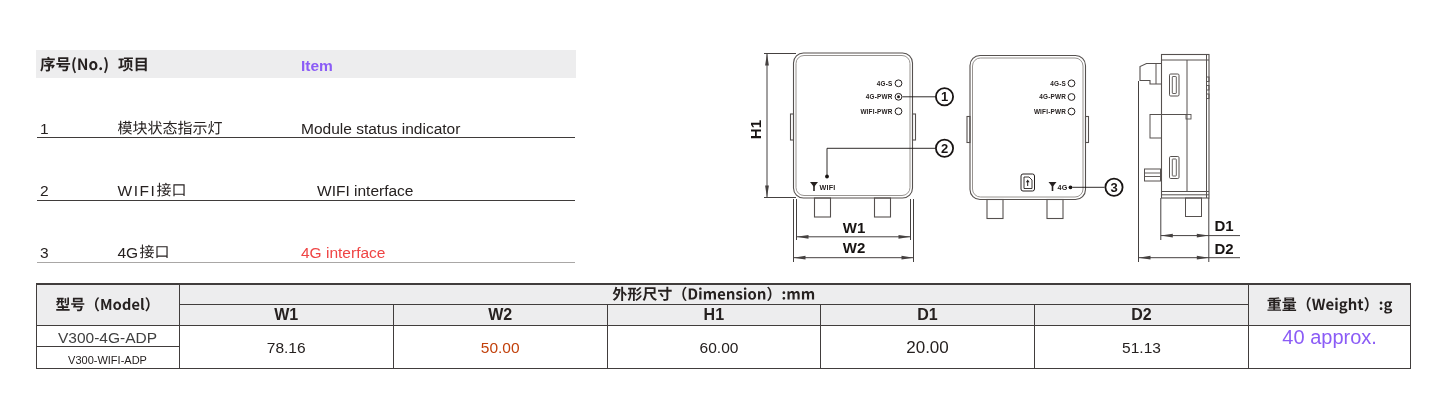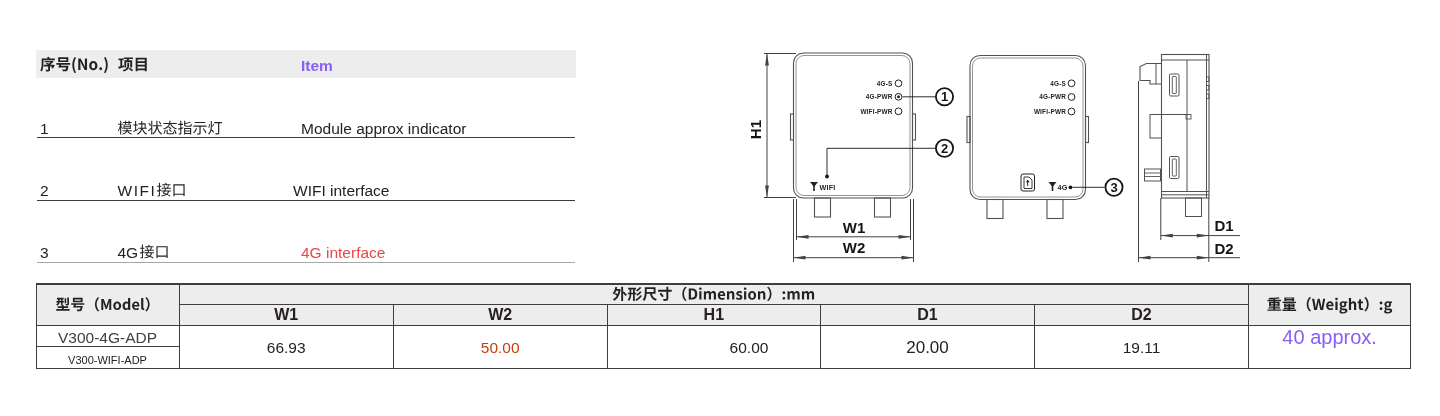--- a/index.html
+++ b/index.html
@@ -19,39 +19,39 @@
 <div style="position:absolute;left:36.0px;top:283.3px;width:1px;height:84.80000000000001px;background:#413d3c"></div>
 <div style="position:absolute;left:178.5px;top:283.3px;width:1px;height:84.80000000000001px;background:#413d3c"></div>
 <div style="position:absolute;left:392.8px;top:304.25px;width:1px;height:63.85000000000002px;background:#413d3c"></div>
 <div style="position:absolute;left:606.5px;top:304.25px;width:1px;height:63.85000000000002px;background:#413d3c"></div>
 <div style="position:absolute;left:820.2px;top:304.25px;width:1px;height:63.85000000000002px;background:#413d3c"></div>
 <div style="position:absolute;left:1033.8px;top:304.25px;width:1px;height:63.85000000000002px;background:#413d3c"></div>
 <div style="position:absolute;left:1248.2px;top:283.3px;width:1px;height:84.80000000000001px;background:#413d3c"></div>
 <div style="position:absolute;left:1409.5px;top:283.3px;width:1px;height:84.80000000000001px;background:#413d3c"></div>
 <div class="t" style="margin-top:-0.8em;left:301px;top:70px;font-size:15.5px;font-weight:bold;color:#8b5cf6">Item</div>
 <div class="t" style="margin-top:-0.8em;left:40px;top:133.4px;font-size:15.5px;font-weight:normal;color:#262120">1</div>
-<div class="t" style="margin-top:-0.8em;left:301px;top:133.4px;font-size:15.5px;font-weight:normal;color:#262120">Module approx indicator</div>
+<div class="t" style="margin-top:-0.8em;left:301px;top:133.4px;font-size:15.5px;font-weight:normal;color:#262120">Module status indicator</div>
 <div class="t" style="margin-top:-0.8em;left:40px;top:195.3px;font-size:15.5px;font-weight:normal;color:#262120">2</div>
 <div class="t" style="margin-top:-0.8em;left:117.5px;top:195.3px;font-size:15.5px;font-weight:normal;color:#262120"><span style="letter-spacing:1.5px">WIFI</span></div>
-<div class="t" style="margin-top:-0.8em;left:293px;top:195.3px;font-size:15.5px;font-weight:normal;color:#262120">WIFI interface</div>
+<div class="t" style="margin-top:-0.8em;left:317px;top:195.3px;font-size:15.5px;font-weight:normal;color:#262120">WIFI interface</div>
 <div class="t" style="margin-top:-0.8em;left:40px;top:257.2px;font-size:15.5px;font-weight:normal;color:#262120">3</div>
 <div class="t" style="margin-top:-0.8em;left:117.5px;top:257.2px;font-size:15.5px;font-weight:normal;color:#262120">4G</div>
 <div class="t" style="margin-top:-0.8em;left:301px;top:257.2px;font-size:15.5px;font-weight:normal;color:#ef4444">4G interface</div>
 <div class="t" style="margin-top:-0.8em;left:286.2px;transform:translateX(-50%);top:320.2px;font-size:16px;font-weight:bold;color:#262120">W1</div>
 <div class="t" style="margin-top:-0.8em;left:500.2px;transform:translateX(-50%);top:320.2px;font-size:16px;font-weight:bold;color:#262120">W2</div>
 <div class="t" style="margin-top:-0.8em;left:713.8px;transform:translateX(-50%);top:320.2px;font-size:16px;font-weight:bold;color:#262120">H1</div>
 <div class="t" style="margin-top:-0.8em;left:927.5px;transform:translateX(-50%);top:320.2px;font-size:16px;font-weight:bold;color:#262120">D1</div>
 <div class="t" style="margin-top:-0.8em;left:1141.5px;transform:translateX(-50%);top:320.2px;font-size:16px;font-weight:bold;color:#262120">D2</div>
 <div class="t" style="margin-top:-0.8em;left:107.5px;transform:translateX(-50%);top:341.9px;font-size:15.5px;font-weight:normal;color:#404040">V300-4G-ADP</div>
 <div class="t" style="margin-top:-0.8em;left:107.5px;transform:translateX(-50%);top:363.5px;font-size:11px;font-weight:normal;color:#262120">V300-WIFI-ADP</div>
-<div class="t" style="margin-top:-0.8em;left:286.2px;transform:translateX(-50%);top:352.2px;font-size:15.5px;font-weight:normal;color:#262120">66.93</div>
+<div class="t" style="margin-top:-0.8em;left:286.2px;transform:translateX(-50%);top:352.2px;font-size:15.5px;font-weight:normal;color:#262120">78.16</div>
 <div class="t" style="margin-top:-0.8em;left:500.2px;transform:translateX(-50%);top:352.2px;font-size:15.5px;font-weight:normal;color:#c2410c">50.00</div>
-<div class="t" style="margin-top:-0.8em;left:749px;transform:translateX(-50%);top:352.2px;font-size:15.5px;font-weight:normal;color:#262120">60.00</div>
+<div class="t" style="margin-top:-0.8em;left:719px;transform:translateX(-50%);top:352.2px;font-size:15.5px;font-weight:normal;color:#262120">60.00</div>
 <div class="t" style="margin-top:-0.8em;left:927.5px;transform:translateX(-50%);top:352.2px;font-size:17px;font-weight:normal;color:#262120">20.00</div>
-<div class="t" style="margin-top:-0.8em;left:1141.5px;transform:translateX(-50%);top:352.2px;font-size:15.5px;font-weight:normal;color:#262120">19.11</div>
+<div class="t" style="margin-top:-0.8em;left:1141.5px;transform:translateX(-50%);top:352.2px;font-size:15.5px;font-weight:normal;color:#262120">51.13</div>
 <div class="t" style="margin-top:-0.8em;left:1329.6px;transform:translateX(-50%);top:343px;font-size:20px;font-weight:normal;color:#8b5cf6">40 approx.</div>
 <svg width="1440" height="416" viewBox="0 0 1440 416" style="position:absolute;left:0;top:0">
     <path d="M45.735 63.707C46.463499999999996 64.0325 47.3315 64.451 48.122 64.854H43.906V66.4195H48.1375V69.4575C48.1375 69.659 48.06 69.721 47.75 69.721C47.471000000000004 69.7365 46.3395 69.721 45.425 69.69C45.673 70.1705 45.952 70.8835 46.0295 71.395C47.378 71.395 48.37 71.4105 49.083 71.147C49.8115 70.899 50.013 70.434 50.013 69.504V66.4195H52.2295C51.9195 66.962 51.5785 67.489 51.284 67.892L52.772 68.574C53.4385 67.7215 54.213499999999996 66.435 54.8335 65.288L53.5005 64.74549999999999L53.206 64.854H51.051500000000004L51.1755 64.73L50.416 64.3115C51.625 63.5675 52.772 62.6065 53.6555 61.707499999999996L52.4775 60.793L52.059 60.885999999999996H44.6345V62.3585H50.509C50.013 62.792500000000004 49.455 63.2265 48.897 63.552C48.184 63.2265 47.4555 62.9165 46.851 62.6685ZM47.1145 57.197 47.595 58.4215H41.6895V62.653C41.6895 64.947 41.5965 68.202 40.2945 70.4185C40.7285 70.62 41.5345 71.147 41.86 71.457C43.2705 69.0235 43.503 65.195 43.503 62.6685V60.141999999999996H54.8335V58.4215H49.734C49.5325 57.91 49.2225 57.228 48.959 56.701Z M60.025999999999996 58.995H66.35V60.4365H60.025999999999996ZM58.166 57.3675V62.0485H68.334V57.3675ZM56.3215 63.025V64.699H59.2355C58.9255 65.722 58.5535 66.7915 58.228 67.551H66.1795C65.978 68.667 65.74549999999999 69.287 65.451 69.504C65.2495 69.628 65.048 69.6435 64.707 69.6435C64.2265 69.6435 63.0795 69.628 62.041 69.535C62.382 70.031 62.661 70.775 62.692 71.302C63.7615 71.364 64.7845 71.3485 65.3735 71.3175C66.102 71.271 66.6135 71.1625 67.0785 70.7285C67.6365 70.2015 68.0085 69.039 68.3185 66.6365C68.365 66.3885 68.4115 65.8615 68.4115 65.8615H60.956L61.328 64.699H70.1165V63.025Z M74.6425 73.131 76.053 72.5265C74.751 70.2635 74.162 67.6595 74.162 65.1175C74.162 62.5755 74.751 59.956 76.053 57.693L74.6425 57.088499999999996C73.17 59.491 72.3175 62.0175 72.3175 65.1175C72.3175 68.2175 73.17 70.744 74.6425 73.131Z M78.26950000000001 70.0H80.45500000000001V65.3965C80.45500000000001 64.079 80.2535 62.6375 80.16050000000001 61.3975H80.23800000000001L81.40050000000001 63.862L84.70200000000001 70.0H87.0425V58.5145H84.8725V63.1025C84.8725 64.4045 85.05850000000001 65.9235 85.1825 67.117H85.105L83.94250000000001 64.637L80.61000000000001 58.5145H78.26950000000001Z M93.32000000000001 70.217C95.49000000000001 70.217 97.4895 68.543 97.4895 65.66C97.4895 62.777 95.49000000000001 61.103 93.32000000000001 61.103C91.1345 61.103 89.15050000000001 62.777 89.15050000000001 65.66C89.15050000000001 68.543 91.1345 70.217 93.32000000000001 70.217ZM93.32000000000001 68.357C92.12650000000001 68.357 91.47550000000001 67.303 91.47550000000001 65.66C91.47550000000001 64.0325 92.12650000000001 62.963 93.32000000000001 62.963C94.498 62.963 95.1645 64.0325 95.1645 65.66C95.1645 67.303 94.498 68.357 93.32000000000001 68.357Z M100.69800000000001 70.217C101.504 70.217 102.1085 69.566 102.1085 68.729C102.1085 67.8765 101.504 67.241 100.69800000000001 67.241C99.87650000000001 67.241 99.272 67.8765 99.272 68.729C99.272 69.566 99.87650000000001 70.217 100.69800000000001 70.217Z M105.4255 73.131C106.898 70.744 107.7505 68.2175 107.7505 65.1175C107.7505 62.0175 106.898 59.491 105.4255 57.088499999999996L104.015 57.693C105.31700000000001 59.956 105.906 62.5755 105.906 65.1175C105.906 67.6595 105.31700000000001 70.2635 104.015 72.5265Z" fill="#262120"></path>
     <path d="M127.3 62.5135V65.6755C127.3 67.1945 126.773 68.977 122.619 70.0C123.0375 70.3565 123.58 71.0385 123.8125 71.426C128.1835 70.0775 129.1755 67.8455 129.1755 65.7065V62.5135ZM128.633 68.884C129.749 69.5815 131.206 70.6355 131.888 71.3175L133.128 70.062C132.38400000000001 69.3955 130.8805 68.4035 129.78 67.768ZM118.2945 66.7605 118.744 68.729C120.263 68.2175 122.185 67.551 124.014 66.8845L123.797 65.3345L122.2005 65.753V60.266H123.735V58.499H118.558V60.266H120.356V66.2335ZM124.37049999999999 60.297V67.613H126.184V61.9245H130.245V67.5665H132.1515V60.297H128.5555L129.191 59.088H132.9265V57.429500000000004H123.9365V59.088H127.021C126.897 59.491 126.7575 59.9095 126.60249999999999 60.297Z M137.561 63.025H144.753V64.854H137.561ZM137.561 61.258V59.491H144.753V61.258ZM137.561 66.621H144.753V68.4345H137.561ZM135.6855 57.6775V71.2245H137.561V70.248H144.753V71.2245H146.737V57.6775Z" fill="#262120"></path>
     <path d="M124.58 127.14500000000001H129.8V128.225H124.58ZM124.58 125.27000000000001H129.8V126.32000000000001H124.58ZM128.48 120.80000000000001V122.045H126.17V120.80000000000001H125.105V122.045H122.9V123.00500000000001H125.105V124.13000000000001H126.17V123.00500000000001H128.48V124.13000000000001H129.575V123.00500000000001H131.675V122.045H129.575V120.80000000000001ZM123.53 124.415V129.065H126.59C126.53 129.51500000000001 126.47 129.92000000000002 126.365 130.31H122.6V131.27H126.035C125.465 132.425 124.385 133.22 122.18 133.70000000000002C122.39 133.925 122.675 134.345 122.78 134.6C125.39 133.97 126.605 132.89000000000001 127.205 131.3C127.955 132.95000000000002 129.35 134.07500000000002 131.3 134.6C131.45 134.315 131.75 133.895 131.99 133.67000000000002C130.295 133.31 129.005 132.485 128.285 131.27H131.645V130.31H127.49C127.565 129.92000000000002 127.64 129.5 127.685 129.065H130.895V124.415ZM120.125 120.80000000000001V123.69500000000001H118.25V124.745H120.125V124.76C119.72 126.80000000000001 118.85 129.185 117.98 130.445C118.175 130.715 118.445 131.21 118.58 131.54C119.15 130.655 119.69 129.29000000000002 120.125 127.82000000000001V134.585H121.205V126.86C121.61 127.655 122.075 128.615 122.27 129.11L122.99 128.3C122.735 127.83500000000001 121.595 125.96000000000001 121.205 125.375V124.745H122.75V123.69500000000001H121.205V120.80000000000001Z M144.635 127.715H142.28C142.325 127.17500000000001 142.34 126.62 142.34 126.08000000000001V124.4H144.635ZM141.245 120.965V123.33500000000001H138.53V124.4H141.245V126.06500000000001C141.245 126.62 141.23 127.17500000000001 141.17 127.715H138.08V128.78H141.02C140.615 130.685 139.55 132.455 136.835 133.775C137.09 133.97 137.45 134.375 137.6 134.63C140.435 133.22 141.59 131.315 142.055 129.245C142.835 131.75 144.17 133.64000000000001 146.24 134.63C146.405 134.315 146.765 133.865 147.02 133.64000000000001C144.995 132.8 143.66 131.04500000000002 142.955 128.78H146.75V127.715H145.7V123.33500000000001H142.34V120.965ZM133.04 130.955 133.49 132.08C134.795 131.51000000000002 136.475 130.745 138.065 130.01000000000002L137.81 129.005L136.16 129.71V125.48H137.81V124.415H136.16V120.98H135.095V124.415H133.28V125.48H135.095V130.145C134.315 130.46 133.61 130.745 133.04 130.955Z M158.615 121.79C159.275 122.61500000000001 160.04 123.77000000000001 160.4 124.46000000000001L161.3 123.89C160.94 123.2 160.145 122.12 159.47 121.31ZM148.235 123.29C148.94 124.17500000000001 149.78 125.345 150.125 126.11L151.055 125.48C150.68 124.745 149.825 123.605 149.09 122.765ZM156.335 120.83000000000001V124.325L156.32 125.22500000000001H152.84V126.33500000000001H156.245C156.02 128.81 155.18 131.6 152.405 133.85C152.705 134.04500000000002 153.095 134.345 153.32 134.57C155.585 132.695 156.635 130.445 157.1 128.24C157.925 131.06 159.23 133.31 161.27 134.57C161.45 134.285 161.825 133.85 162.095 133.64000000000001C159.74 132.35 158.345 129.62 157.625 126.33500000000001H161.765V125.22500000000001H157.43L157.445 124.325V120.83000000000001ZM147.98 130.49 148.64 131.45000000000002C149.405 130.76000000000002 150.32 129.89000000000001 151.205 129.05V134.57H152.315V120.78500000000001H151.205V127.67C150.02 128.76500000000001 148.79 129.845 147.98 130.49Z M168.215 127.265C169.1 127.775 170.165 128.555 170.645 129.11L171.65 128.465C171.095 127.89500000000001 170.045 127.14500000000001 169.16 126.665ZM166.55 129.785V132.725C166.55 133.955 167.0 134.27 168.74 134.27C169.115 134.27 171.86 134.27 172.25 134.27C173.69 134.27 174.05 133.805 174.2 131.915C173.885 131.84 173.42 131.675 173.18 131.48000000000002C173.09 133.025 172.97 133.25 172.175 133.25C171.56 133.25 169.25 133.25 168.8 133.25C167.825 133.25 167.66 133.16 167.66 132.725V129.785ZM168.65 129.425C169.505 130.22 170.555 131.33 171.02 132.05L171.95 131.435C171.44 130.73000000000002 170.375 129.665 169.505 128.91500000000002ZM173.75 129.875C174.5 131.15 175.265 132.86 175.52 133.925L176.6 133.535C176.315 132.47 175.52 130.805 174.74 129.56ZM164.81 129.785C164.525 130.985 164.0 132.51500000000001 163.31 133.49L164.33 134.0C164.99 132.98000000000002 165.485 131.36 165.815 130.115ZM169.49 120.74000000000001C169.415 121.47500000000001 169.325 122.21000000000001 169.16 122.915H163.34V123.965H168.86C168.155 125.915 166.67 127.53500000000001 163.175 128.405C163.415 128.66 163.7 129.095 163.82 129.365C167.705 128.315 169.31 126.33500000000001 170.06 123.965C171.185 126.665 173.15 128.48000000000002 176.105 129.29000000000002C176.27 128.975 176.6 128.51000000000002 176.87 128.255C174.17 127.64 172.265 126.125 171.23 123.965H176.72V122.915H170.33C170.48 122.21000000000001 170.585 121.49000000000001 170.66 120.74000000000001Z M190.055 121.685C188.915 122.19500000000001 187.01 122.72 185.225 123.095V120.86000000000001H184.115V125.12C184.115 126.42500000000001 184.58 126.75500000000001 186.32 126.75500000000001C186.68 126.75500000000001 189.44 126.75500000000001 189.815 126.75500000000001C191.3 126.75500000000001 191.675 126.26 191.84 124.25C191.525 124.19000000000001 191.045 124.01 190.805 123.845C190.715 125.465 190.58 125.735 189.755 125.735C189.155 125.735 186.83 125.735 186.38 125.735C185.405 125.735 185.225 125.63000000000001 185.225 125.12V124.025C187.175 123.65 189.395 123.14 190.91 122.525ZM185.18 131.39000000000001H190.07V132.965H185.18ZM185.18 130.475V128.975H190.07V130.475ZM184.115 128.01500000000001V134.585H185.18V133.895H190.07V134.525H191.18V128.01500000000001ZM180.26 120.80000000000001V123.83000000000001H178.16V124.89500000000001H180.26V128.12L177.965 128.75L178.295 129.845L180.26 129.26000000000002V133.28C180.26 133.49 180.17 133.55 179.975 133.565C179.78 133.565 179.165 133.565 178.475 133.55C178.61 133.85 178.775 134.315 178.82 134.585C179.825 134.6 180.425 134.555 180.83 134.39000000000001C181.22 134.21 181.355 133.91 181.355 133.26500000000001V128.93L183.35 128.315L183.215 127.265L181.355 127.805V124.89500000000001H183.14V123.83000000000001H181.355V120.80000000000001Z M196.01 128.13500000000002C195.365 129.83 194.255 131.495 193.025 132.56C193.31 132.71 193.82 133.04 194.06 133.235C195.245 132.08 196.43 130.29500000000002 197.165 128.45000000000002ZM202.76 128.6C203.84 130.04 204.98 131.99 205.385 133.25L206.51 132.74C206.06 131.465 204.89 129.57500000000002 203.795 128.16500000000002ZM194.735 121.91000000000001V123.02000000000001H205.295V121.91000000000001ZM193.4 125.555V126.665H199.415V133.115C199.415 133.35500000000002 199.325 133.415 199.055 133.43C198.77 133.445 197.78 133.445 196.76 133.4C196.94 133.745 197.12 134.24 197.165 134.585C198.5 134.585 199.385 134.57 199.91 134.39000000000001C200.45 134.195 200.63 133.865 200.63 133.13V126.665H206.615V125.555Z M209.0 123.875C208.925 125.06 208.7 126.62 208.34 127.55000000000001L209.21 127.91000000000001C209.6 126.83000000000001 209.81 125.19500000000001 209.855 123.98ZM213.2 123.635C212.96 124.56500000000001 212.48 125.915 212.105 126.75500000000001L212.795 127.07000000000001C213.23 126.29 213.725 125.03 214.16 124.01ZM210.785 120.875V125.67500000000001C210.785 128.48000000000002 210.545 131.48000000000002 208.145 133.775C208.4 133.94 208.79 134.345 208.955 134.6C210.26 133.35500000000002 210.995 131.9 211.4 130.38500000000002C212.06 131.10500000000002 212.96 132.125 213.35 132.665L214.1 131.79500000000002C213.725 131.36 212.18 129.74 211.64 129.26000000000002C211.835 128.07500000000002 211.88 126.86 211.88 125.67500000000001V120.875ZM214.16 122.03V123.125H218.105V132.95000000000002C218.105 133.22 218.0 133.31 217.7 133.32500000000002C217.37 133.34 216.29 133.34 215.18 133.29500000000002C215.36 133.625 215.57 134.18 215.645 134.51000000000002C217.07 134.51000000000002 218.0 134.495 218.555 134.3C219.095 134.10500000000002 219.29 133.715 219.29 132.95000000000002V123.125H221.915V122.03Z" fill="#262120"></path>
     <path d="M163.34 185.775C163.775 186.375 164.225 187.215 164.42 187.74L165.32 187.32000000000002C165.125 186.81 164.645 186.01500000000001 164.195 185.41500000000002ZM158.9 182.715V185.73000000000002H157.115V186.78H158.9V190.095C158.15 190.32000000000002 157.46 190.53 156.92 190.66500000000002L157.205 191.775L158.9 191.22V195.16500000000002C158.9 195.36 158.825 195.42000000000002 158.645 195.42000000000002C158.48 195.42000000000002 157.94 195.42000000000002 157.355 195.405C157.49 195.705 157.64 196.185 157.67 196.455C158.54 196.47 159.095 196.425 159.44 196.245C159.8 196.065 159.95 195.76500000000001 159.95 195.15V190.875L161.435 190.395L161.285 189.345L159.95 189.76500000000001V186.78H161.45V185.73000000000002H159.95V182.715ZM165.02 182.985C165.26 183.375 165.515 183.84 165.71 184.275H162.245V185.26500000000001H170.39V184.275H166.895C166.67 183.81 166.355 183.25500000000002 166.055 182.82000000000002ZM168.035 185.43C167.765 186.13500000000002 167.21 187.125 166.76 187.78500000000003H161.72V188.76000000000002H170.78V187.78500000000003H167.87C168.275 187.20000000000002 168.71 186.435 169.1 185.745ZM167.975 191.38500000000002C167.675 192.33 167.225 193.08 166.565 193.68C165.725 193.335 164.87 193.03500000000003 164.06 192.78C164.345 192.36 164.66 191.88000000000002 164.96 191.38500000000002ZM162.5 193.26000000000002C163.475 193.56 164.555 193.935 165.59 194.37C164.54 194.955 163.13 195.315 161.3 195.51000000000002C161.495 195.735 161.675 196.155 161.78 196.47C163.94 196.155 165.56 195.66000000000003 166.73 194.865C167.96 195.42000000000002 169.055 196.00500000000002 169.79 196.53L170.525 195.675C169.79 195.16500000000002 168.755 194.64000000000001 167.615 194.13000000000002C168.32 193.41000000000003 168.8 192.51000000000002 169.1 191.38500000000002H170.945V190.41000000000003H165.515C165.77 189.94500000000002 165.995 189.48000000000002 166.19 189.03L165.14 188.835C164.93 189.33 164.66 189.87 164.36 190.41000000000003H161.525V191.38500000000002H163.79C163.355 192.07500000000002 162.905 192.735 162.5 193.26000000000002Z M173.405 184.275V196.125H174.575V194.85000000000002H183.44V196.065H184.64V184.275ZM174.575 193.69500000000002V185.4H183.44V193.69500000000002Z" fill="#262120"></path>
     <path d="M146.34 247.67499999999998C146.775 248.27499999999998 147.225 249.11499999999998 147.42 249.64L148.32 249.22C148.125 248.70999999999998 147.645 247.915 147.195 247.315ZM141.9 244.61499999999998V247.63H140.115V248.67999999999998H141.9V251.99499999999998C141.15 252.22 140.46 252.42999999999998 139.92 252.565L140.205 253.67499999999998L141.9 253.11999999999998V257.065C141.9 257.26 141.825 257.32 141.645 257.32C141.48 257.32 140.94 257.32 140.355 257.305C140.49 257.60499999999996 140.64 258.085 140.67 258.35499999999996C141.54 258.37 142.095 258.325 142.44 258.145C142.8 257.965 142.95 257.66499999999996 142.95 257.05V252.77499999999998L144.435 252.295L144.285 251.24499999999998L142.95 251.665V248.67999999999998H144.45V247.63H142.95V244.61499999999998ZM148.02 244.885C148.26 245.27499999999998 148.515 245.73999999999998 148.71 246.17499999999998H145.245V247.165H153.39V246.17499999999998H149.895C149.67 245.70999999999998 149.355 245.155 149.055 244.72ZM151.035 247.32999999999998C150.765 248.035 150.21 249.02499999999998 149.76 249.685H144.72V250.66H153.78V249.685H150.87C151.275 249.1 151.71 248.33499999999998 152.1 247.64499999999998ZM150.975 253.285C150.675 254.23 150.225 254.98 149.565 255.57999999999998C148.725 255.23499999999999 147.87 254.935 147.06 254.67999999999998C147.345 254.26 147.66 253.78 147.96 253.285ZM145.5 255.16C146.475 255.45999999999998 147.555 255.83499999999998 148.59 256.27C147.54 256.85499999999996 146.13 257.215 144.3 257.40999999999997C144.495 257.635 144.675 258.055 144.78 258.37C146.94 258.055 148.56 257.56 149.73 256.765C150.96 257.32 152.055 257.905 152.79 258.43L153.525 257.575C152.79 257.065 151.755 256.53999999999996 150.615 256.03C151.32 255.31 151.8 254.41 152.1 253.285H153.945V252.31H148.515C148.77 251.845 148.995 251.38 149.19 250.92999999999998L148.14 250.73499999999999C147.93 251.23 147.66 251.76999999999998 147.36 252.31H144.525V253.285H146.79C146.355 253.975 145.905 254.635 145.5 255.16Z M156.405 246.17499999999998V258.025H157.575V256.75H166.44V257.965H167.64V246.17499999999998ZM157.575 255.595V247.29999999999998H166.44V255.595Z" fill="#262120"></path>
     <path d="M64.6022 298.17839999999995V303.2104H66.2302V298.17839999999995ZM67.3106 297.4976V303.81719999999996C67.3106 304.0096 67.25139999999999 304.054 67.0294 304.054C66.8222 304.0836 66.097 304.0836 65.4162 304.054C65.6382 304.48319999999995 65.875 305.164 65.949 305.608C66.985 305.608 67.7546 305.5784 68.3022 305.34159999999997C68.8498 305.0752 68.9978 304.6608 68.9978 303.8468V297.4976ZM60.9466 299.4068V300.96079999999995H59.688599999999994V299.4068ZM57.74979999999999 306.30359999999996V307.91679999999997H62.041799999999995V309.1008H56.240199999999994V310.74359999999996H69.63419999999999V309.1008H63.862199999999994V307.91679999999997H68.1542V306.30359999999996H63.862199999999994V305.13439999999997H62.6042V302.52959999999996H63.980599999999995V300.96079999999995H62.6042V299.4068H63.655V297.8528H56.8914V299.4068H58.060599999999994V300.96079999999995H56.3882V302.52959999999996H57.882999999999996C57.660999999999994 303.26959999999997 57.157799999999995 303.97999999999996 56.0774 304.5424C56.3882 304.794 56.995 305.4452 57.2318 305.7856C58.7118 304.97159999999997 59.3334 303.758 59.5702 302.52959999999996H60.9466V305.38599999999997H62.041799999999995V306.30359999999996Z M74.681 299.392H80.7194V300.7684H74.681ZM72.905 297.83799999999997V302.3076H82.6138V297.83799999999997ZM71.1438 303.23999999999995V304.8384H73.9262C73.63019999999999 305.8152 73.27499999999999 306.83639999999997 72.96419999999999 307.5616H80.55659999999999C80.3642 308.62719999999996 80.14219999999999 309.2192 79.86099999999999 309.4264C79.6686 309.54479999999995 79.47619999999999 309.5596 79.1506 309.5596C78.6918 309.5596 77.5966 309.54479999999995 76.60499999999999 309.45599999999996C76.9306 309.9296 77.19699999999999 310.64 77.22659999999999 311.1432C78.2478 311.20239999999995 79.2246 311.1876 79.78699999999999 311.15799999999996C80.48259999999999 311.11359999999996 80.97099999999999 311.01 81.41499999999999 310.5956C81.9478 310.0924 82.303 308.9824 82.59899999999999 306.6884C82.6434 306.4516 82.6878 305.9484 82.6878 305.9484H75.56899999999999L75.9242 304.8384H84.3158V303.23999999999995Z M94.9718 304.27599999999995C94.9718 307.4432 96.289 309.8112 97.8874 311.38L99.2934 310.7584C97.8134 309.15999999999997 96.64420000000001 307.1176 96.64420000000001 304.27599999999995C96.64420000000001 301.4344 97.8134 299.392 99.2934 297.79359999999997L97.8874 297.17199999999997C96.289 298.7408 94.9718 301.1088 94.9718 304.27599999999995Z M101.3062 309.9H103.2746V305.3268C103.2746 304.27599999999995 103.09700000000001 302.7664 102.99340000000001 301.7304H103.0526L103.92580000000001 304.30559999999997L105.62780000000001 308.9084H106.8858L108.57300000000001 304.30559999999997L109.461 301.7304H109.535C109.4166 302.7664 109.2538 304.27599999999995 109.2538 305.3268V309.9H111.2518V298.9332H108.8246L106.9894 304.0836C106.76740000000001 304.7496 106.575 305.47479999999996 106.3382 306.1704H106.2642C106.04220000000001 305.47479999999996 105.83500000000001 304.7496 105.5982 304.0836L103.7334 298.9332H101.3062Z M117.2162 310.1072C119.2882 310.1072 121.1974 308.50879999999995 121.1974 305.756C121.1974 303.0032 119.2882 301.40479999999997 117.2162 301.40479999999997C115.1294 301.40479999999997 113.235 303.0032 113.235 305.756C113.235 308.50879999999995 115.1294 310.1072 117.2162 310.1072ZM117.2162 308.33119999999997C116.0766 308.33119999999997 115.455 307.3248 115.455 305.756C115.455 304.202 116.0766 303.1808 117.2162 303.1808C118.341 303.1808 118.9774 304.202 118.9774 305.756C118.9774 307.3248 118.341 308.33119999999997 117.2162 308.33119999999997Z M125.9334 310.1072C126.79180000000001 310.1072 127.62060000000001 309.6484 128.22740000000002 309.04159999999996H128.2866L128.4494 309.9H130.2254V298.08959999999996H128.0498V301.0052L128.12380000000002 302.3076C127.5318 301.76 126.9546 301.40479999999997 126.0222 301.40479999999997C124.2462 301.40479999999997 122.5442 303.06239999999997 122.5442 305.756C122.5442 308.4792 123.8614 310.1072 125.9334 310.1072ZM126.4958 308.3164C125.40060000000001 308.3164 124.77900000000001 307.45799999999997 124.77900000000001 305.72639999999996C124.77900000000001 304.0836 125.5634 303.19559999999996 126.4958 303.19559999999996C127.02860000000001 303.19559999999996 127.54660000000001 303.35839999999996 128.0498 303.81719999999996V307.45799999999997C127.5762 308.07959999999997 127.07300000000001 308.3164 126.4958 308.3164Z M136.16019999999997 310.1072C137.1814 310.1072 138.23219999999998 309.75199999999995 139.0462 309.1896L138.3062 307.8576C137.6994 308.2276 137.1222 308.41999999999996 136.4562 308.41999999999996C135.213 308.41999999999996 134.325 307.7244 134.14739999999998 306.3776H139.2534C139.31259999999997 306.1704 139.357 305.77079999999995 139.357 305.3712C139.357 303.06239999999997 138.173 301.40479999999997 135.8938 301.40479999999997C133.9254 301.40479999999997 132.03099999999998 303.0772 132.03099999999998 305.756C132.03099999999998 308.49399999999997 133.83659999999998 310.1072 136.16019999999997 310.1072ZM134.10299999999998 304.9124C134.2806 303.7136 135.0502 303.092 135.9234 303.092C137.00379999999998 303.092 137.4922 303.8024 137.4922 304.9124Z M143.205 310.1072C143.7082 310.1072 144.0634 310.0184 144.315 309.91479999999996L144.0486 308.30159999999995C143.9006 308.33119999999997 143.8414 308.33119999999997 143.7526 308.33119999999997C143.5454 308.33119999999997 143.3234 308.16839999999996 143.3234 307.66519999999997V298.08959999999996H141.1478V307.5764C141.1478 309.1156 141.6806 310.1072 143.205 310.1072Z M149.6282 304.27599999999995C149.6282 301.1088 148.311 298.7408 146.7126 297.17199999999997L145.3066 297.79359999999997C146.7866 299.392 147.9558 301.4344 147.9558 304.27599999999995C147.9558 307.1176 146.7866 309.15999999999997 145.3066 310.7584L146.7126 311.38C148.311 309.8112 149.6282 307.4432 149.6282 304.27599999999995Z" fill="#262120"></path>
     <path d="M615.3774999999999 286.85C614.9124999999999 289.43 614.0124999999999 291.935 612.7075 293.435C613.1274999999999 293.70500000000004 613.9074999999999 294.27500000000003 614.2225 294.57500000000005C614.9875 293.58500000000004 615.6474999999999 292.25 616.1874999999999 290.75H618.4525C618.2425 292.02500000000003 617.9425 293.13500000000005 617.5374999999999 294.125C616.9975 293.70500000000004 616.3675 293.24 615.8874999999999 292.89500000000004L614.8074999999999 294.125C615.3924999999999 294.59000000000003 616.1724999999999 295.20500000000004 616.7425 295.73C615.7674999999999 297.35 614.4174999999999 298.505 612.7524999999999 299.27000000000004C613.2025 299.58500000000004 613.9525 300.33500000000004 614.2524999999999 300.785C617.6574999999999 299.07500000000005 619.8924999999999 295.43 620.6125 289.355L619.3225 288.98L618.9775 289.04H616.7425C616.9074999999999 288.425 617.0574999999999 287.795 617.1925 287.165ZM621.2125 286.865V300.95000000000005H623.1025V293.21000000000004C624.0174999999999 294.185 625.0224999999999 295.28000000000003 625.5324999999999 296.03000000000003L627.0624999999999 294.815C626.3425 293.87 624.8124999999999 292.40000000000003 623.7774999999999 291.38L623.1025 291.875V286.865Z M639.7075 287.07500000000005C638.8675 288.29 637.2175 289.505 635.8375 290.19500000000005C636.2874999999999 290.54 636.8124999999999 291.08000000000004 637.1125 291.47C638.6574999999999 290.57000000000005 640.2924999999999 289.25 641.4174999999999 287.76500000000004ZM640.0224999999999 291.20000000000005C639.1374999999999 292.49 637.4575 293.78000000000003 636.0474999999999 294.545C636.4975 294.89000000000004 637.0074999999999 295.415 637.3074999999999 295.805C638.8525 294.845 640.5174999999999 293.42 641.6724999999999 291.89000000000004ZM640.2774999999999 295.20500000000004C639.2574999999999 297.05 637.2774999999999 298.58000000000004 635.2674999999999 299.45000000000005C635.7175 299.84000000000003 636.2425 300.45500000000004 636.5274999999999 300.90500000000003C638.7325 299.78000000000003 640.7125 298.055 641.9875 295.865ZM633.0024999999999 289.40000000000003V292.64000000000004H631.2774999999999V289.40000000000003ZM627.8575 292.64000000000004V294.305H629.5825C629.5074999999999 296.3 629.1324999999999 298.28000000000003 627.6774999999999 299.82500000000005C628.0825 300.095 628.7125 300.69500000000005 628.9975 301.055C630.7824999999999 299.21000000000004 631.1874999999999 296.76500000000004 631.2624999999999 294.305H633.0024999999999V300.935H634.7574999999999V294.305H636.2125V292.64000000000004H634.7574999999999V289.40000000000003H636.0174999999999V287.735H628.1274999999999V289.40000000000003H629.5975V292.64000000000004Z M644.7924999999999 287.36V291.845C644.7924999999999 294.245 644.6424999999999 297.53000000000003 642.6925 299.735C643.1125 299.96000000000004 643.9224999999999 300.63500000000005 644.2225 301.01000000000005C645.9024999999999 299.105 646.4725 296.21000000000004 646.6524999999999 293.75H649.8475C650.8225 297.26000000000005 652.4575 299.69 655.6824999999999 300.83000000000004C655.9525 300.32000000000005 656.5074999999999 299.54 656.9274999999999 299.165C654.1374999999999 298.32500000000005 652.5174999999999 296.39000000000004 651.7075 293.75H655.5474999999999V287.36ZM646.7125 289.115H653.6574999999999V291.995H646.7125V291.845Z M659.5074999999999 293.64500000000004C660.5274999999999 294.77000000000004 661.6524999999999 296.33000000000004 662.0725 297.35L663.7375 296.315C663.2574999999999 295.25 662.0725 293.78000000000003 661.0524999999999 292.71500000000003ZM666.3774999999999 286.865V289.865H658.0524999999999V291.665H666.3774999999999V298.565C666.3774999999999 298.91 666.2275 299.03000000000003 665.8675 299.03000000000003C665.4625 299.03000000000003 664.1874999999999 299.045 662.9274999999999 298.985C663.2425 299.51000000000005 663.6175 300.425 663.7375 300.98C665.3275 300.995 666.5424999999999 300.92 667.2924999999999 300.62C668.0274999999999 300.32000000000005 668.2974999999999 299.795 668.2974999999999 298.58000000000004V291.665H671.7175V289.865H668.2974999999999V286.865Z M682.3225 293.90000000000003C682.3225 297.11 683.6574999999999 299.51000000000005 685.2774999999999 301.1L686.7025 300.47C685.2025 298.85 684.0174999999999 296.78000000000003 684.0174999999999 293.90000000000003C684.0174999999999 291.02000000000004 685.2025 288.95000000000005 686.7025 287.33000000000004L685.2774999999999 286.70000000000005C683.6574999999999 288.29 682.3225 290.69 682.3225 293.90000000000003Z M688.7425 299.6H691.9074999999999C695.1925 299.6 697.2774999999999 297.74 697.2774999999999 293.99C697.2774999999999 290.255 695.1925 288.485 691.7874999999999 288.485H688.7425ZM690.9625 297.8V290.27000000000004H691.6374999999999C693.7225 290.27000000000004 695.0124999999999 291.29 695.0124999999999 293.99C695.0124999999999 296.69 693.7225 297.8 691.6374999999999 297.8Z M699.2724999999999 299.6H701.4775V291.20000000000005H699.2724999999999ZM700.3824999999999 289.83500000000004C701.1324999999999 289.83500000000004 701.6575 289.37 701.6575 288.63500000000005C701.6575 287.915 701.1324999999999 287.435 700.3824999999999 287.435C699.6025 287.435 699.1075 287.915 699.1075 288.63500000000005C699.1075 289.37 699.6025 289.83500000000004 700.3824999999999 289.83500000000004Z M703.8324999999999 299.6H706.0374999999999V293.82500000000005C706.6225 293.18 707.1624999999999 292.88 707.6424999999999 292.88C708.4524999999999 292.88 708.8274999999999 293.33000000000004 708.8274999999999 294.63500000000005V299.6H711.0174999999999V293.82500000000005C711.6175 293.18 712.1574999999999 292.88 712.6374999999999 292.88C713.4324999999999 292.88 713.8074999999999 293.33000000000004 713.8074999999999 294.63500000000005V299.6H715.9975V294.365C715.9975 292.25 715.1874999999999 290.99 713.4024999999999 290.99C712.3224999999999 290.99 711.4975 291.65000000000003 710.7175 292.46000000000004C710.3274999999999 291.53000000000003 709.6225 290.99 708.4224999999999 290.99C707.3274999999999 290.99 706.5474999999999 291.59000000000003 705.8425 292.32500000000005H705.7974999999999L705.6324999999999 291.20000000000005H703.8324999999999Z M721.9525 299.81C722.9875 299.81 724.0525 299.45000000000005 724.8774999999999 298.88L724.1274999999999 297.53000000000003C723.5124999999999 297.90500000000003 722.9275 298.1 722.2524999999999 298.1C720.9925 298.1 720.0925 297.39500000000004 719.9124999999999 296.03000000000003H725.0875C725.1474999999999 295.82000000000005 725.1925 295.415 725.1925 295.01000000000005C725.1925 292.67 723.9925 290.99 721.6825 290.99C719.6875 290.99 717.7674999999999 292.685 717.7674999999999 295.40000000000003C717.7674999999999 298.175 719.5975 299.81 721.9525 299.81ZM719.8675 294.545C720.0475 293.33000000000004 720.8275 292.70000000000005 721.7125 292.70000000000005C722.8075 292.70000000000005 723.3025 293.42 723.3025 294.545Z M727.0074999999999 299.6H729.2125V293.82500000000005C729.8275 293.21000000000004 730.2775 292.88 730.9525 292.88C731.7775 292.88 732.1375 293.33000000000004 732.1375 294.63500000000005V299.6H734.3425V294.365C734.3425 292.25 733.5625 290.99 731.7475 290.99C730.6075 290.99 729.7524999999999 291.59000000000003 729.0175 292.31H728.9725L728.8075 291.20000000000005H727.0074999999999Z M739.0224999999999 299.81C741.1974999999999 299.81 742.3674999999998 298.64000000000004 742.3674999999998 297.15500000000003C742.3674999999998 295.61 741.1374999999999 295.04 740.0274999999999 294.62C739.1274999999999 294.29 738.3624999999998 294.065 738.3624999999998 293.45000000000005C738.3624999999998 292.97 738.7224999999999 292.64000000000004 739.4874999999998 292.64000000000004C740.1024999999998 292.64000000000004 740.6874999999999 292.94 741.2874999999999 293.36L742.2774999999999 292.02500000000003C741.5874999999999 291.485 740.6424999999999 290.99 739.4274999999999 290.99C737.5074999999999 290.99 736.2924999999999 292.055 736.2924999999999 293.555C736.2924999999999 294.96500000000003 737.4774999999998 295.61 738.5424999999999 296.01500000000004C739.4274999999999 296.36 740.2974999999999 296.64500000000004 740.2974999999999 297.27500000000003C740.2974999999999 297.8 739.9224999999999 298.16 739.0824999999999 298.16C738.2874999999999 298.16 737.5824999999999 297.815 736.8324999999999 297.245L735.8274999999999 298.64000000000004C736.6674999999999 299.33000000000004 737.8974999999999 299.81 739.0224999999999 299.81Z M744.0474999999999 299.6H746.2524999999999V291.20000000000005H744.0474999999999ZM745.1574999999999 289.83500000000004C745.9074999999999 289.83500000000004 746.4325 289.37 746.4325 288.63500000000005C746.4325 287.915 745.9074999999999 287.435 745.1574999999999 287.435C744.3774999999999 287.435 743.8824999999999 287.915 743.8824999999999 288.63500000000005C743.8824999999999 289.37 744.3774999999999 289.83500000000004 745.1574999999999 289.83500000000004Z M752.1175 299.81C754.2174999999999 299.81 756.1524999999999 298.19 756.1524999999999 295.40000000000003C756.1524999999999 292.61 754.2174999999999 290.99 752.1175 290.99C750.0024999999999 290.99 748.0824999999999 292.61 748.0824999999999 295.40000000000003C748.0824999999999 298.19 750.0024999999999 299.81 752.1175 299.81ZM752.1175 298.01000000000005C750.9624999999999 298.01000000000005 750.3324999999999 296.99 750.3324999999999 295.40000000000003C750.3324999999999 293.82500000000005 750.9624999999999 292.79 752.1175 292.79C753.2574999999999 292.79 753.9024999999999 293.82500000000005 753.9024999999999 295.40000000000003C753.9024999999999 296.99 753.2574999999999 298.01000000000005 752.1175 298.01000000000005Z M757.9974999999998 299.6H760.2024999999999V293.82500000000005C760.8174999999999 293.21000000000004 761.2674999999999 292.88 761.9424999999999 292.88C762.7674999999999 292.88 763.1274999999999 293.33000000000004 763.1274999999999 294.63500000000005V299.6H765.3324999999999V294.365C765.3324999999999 292.25 764.5524999999999 290.99 762.7374999999998 290.99C761.5974999999999 290.99 760.7424999999998 291.59000000000003 760.0074999999999 292.31H759.9624999999999L759.7974999999999 291.20000000000005H757.9974999999998Z M771.4824999999998 293.90000000000003C771.4824999999998 290.69 770.1474999999999 288.29 768.5274999999999 286.70000000000005L767.1024999999998 287.33000000000004C768.6024999999998 288.95000000000005 769.7874999999999 291.02000000000004 769.7874999999999 293.90000000000003C769.7874999999999 296.78000000000003 768.6024999999998 298.85 767.1024999999998 300.47L768.5274999999999 301.1C770.1474999999999 299.51000000000005 771.4824999999998 297.11 771.4824999999998 293.90000000000003Z M783.8725 294.11C784.6524999999999 294.11 785.2374999999998 293.495 785.2374999999998 292.685C785.2374999999998 291.86 784.6524999999999 291.245 783.8725 291.245C783.0774999999999 291.245 782.4925 291.86 782.4925 292.685C782.4925 293.495 783.0774999999999 294.11 783.8725 294.11ZM783.8725 299.81C784.6524999999999 299.81 785.2374999999998 299.18 785.2374999999998 298.37C785.2374999999998 297.545 784.6524999999999 296.93 783.8725 296.93C783.0774999999999 296.93 782.4925 297.545 782.4925 298.37C782.4925 299.18 783.0774999999999 299.81 783.8725 299.81Z M787.4874999999998 299.6H789.6924999999999V293.82500000000005C790.2774999999999 293.18 790.8174999999999 292.88 791.2974999999999 292.88C792.1074999999998 292.88 792.4824999999998 293.33000000000004 792.4824999999998 294.63500000000005V299.6H794.6724999999999V293.82500000000005C795.2724999999999 293.18 795.8124999999999 292.88 796.2924999999999 292.88C797.0874999999999 292.88 797.4624999999999 293.33000000000004 797.4624999999999 294.63500000000005V299.6H799.6524999999999V294.365C799.6524999999999 292.25 798.8424999999999 290.99 797.0574999999999 290.99C795.9774999999998 290.99 795.1524999999999 291.65000000000003 794.3725 292.46000000000004C793.9824999999998 291.53000000000003 793.2774999999999 290.99 792.0774999999999 290.99C790.9824999999998 290.99 790.2024999999999 291.59000000000003 789.4975 292.32500000000005H789.4524999999999L789.2874999999999 291.20000000000005H787.4874999999998Z M801.9474999999999 299.6H804.1524999999999V293.82500000000005C804.7375 293.18 805.2774999999999 292.88 805.7574999999999 292.88C806.5674999999999 292.88 806.9424999999999 293.33000000000004 806.9424999999999 294.63500000000005V299.6H809.1324999999999V293.82500000000005C809.7325 293.18 810.2724999999999 292.88 810.7524999999999 292.88C811.5474999999999 292.88 811.9224999999999 293.33000000000004 811.9224999999999 294.63500000000005V299.6H814.1125V294.365C814.1125 292.25 813.3024999999999 290.99 811.5174999999999 290.99C810.4374999999999 290.99 809.6125 291.65000000000003 808.8325 292.46000000000004C808.4424999999999 291.53000000000003 807.7375 290.99 806.5374999999999 290.99C805.4424999999999 290.99 804.6624999999999 291.59000000000003 803.9575 292.32500000000005H803.9124999999999L803.7475 291.20000000000005H801.9474999999999Z" fill="#262120"></path>
     <path d="M1269.045 301.79999999999995V306.585H1273.275V307.245H1268.55V308.60999999999996H1273.275V309.39H1267.44V310.815H1281.105V309.39H1275.09V308.60999999999996H1280.13V307.245H1275.09V306.585H1279.56V301.79999999999995H1275.09V301.22999999999996H1281.0V299.82H1275.09V299.05499999999995C1276.74 298.935 1278.3 298.77 1279.62 298.56L1278.78 297.16499999999996C1276.23 297.585 1272.165 297.84 1268.655 297.9C1268.805 298.26 1268.985 298.875 1269.015 299.29499999999996C1270.365 299.28 1271.82 299.23499999999996 1273.275 299.15999999999997V299.82H1267.53V301.22999999999996H1273.275V301.79999999999995ZM1270.8 304.72499999999997H1273.275V305.4H1270.8ZM1275.09 304.72499999999997H1277.73V305.4H1275.09ZM1270.8 302.98499999999996H1273.275V303.645H1270.8ZM1275.09 302.98499999999996H1277.73V303.645H1275.09Z M1286.07 299.90999999999997H1292.31V300.41999999999996H1286.07ZM1286.07 298.53H1292.31V299.03999999999996H1286.07ZM1284.345 297.61499999999995V301.335H1294.125V297.61499999999995ZM1282.44 301.78499999999997V303.075H1296.105V301.78499999999997ZM1285.755 305.895H1288.365V306.41999999999996H1285.755ZM1290.105 305.895H1292.73V306.41999999999996H1290.105ZM1285.755 304.46999999999997H1288.365V304.995H1285.755ZM1290.105 304.46999999999997H1292.73V304.995H1290.105ZM1282.41 309.57V310.875H1296.135V309.57H1290.105V309.015H1294.785V307.875H1290.105V307.38H1294.5V303.525H1284.075V307.38H1288.365V307.875H1283.76V309.015H1288.365V309.57Z M1306.695 304.2C1306.695 307.40999999999997 1308.03 309.81 1309.65 311.4L1311.075 310.77C1309.575 309.15 1308.39 307.08 1308.39 304.2C1308.39 301.32 1309.575 299.25 1311.075 297.63L1309.65 297.0C1308.03 298.59 1306.695 300.98999999999995 1306.695 304.2Z M1314.165 309.9H1316.88L1318.095 304.395C1318.26 303.53999999999996 1318.425 302.685 1318.59 301.84499999999997H1318.65C1318.77 302.685 1318.935 303.53999999999996 1319.115 304.395L1320.36 309.9H1323.12L1325.175 298.78499999999997H1323.075L1322.19 304.215C1322.025 305.37 1321.86 306.55499999999995 1321.695 307.755H1321.62C1321.38 306.55499999999995 1321.17 305.35499999999996 1320.915 304.215L1319.625 298.78499999999997H1317.72L1316.445 304.215C1316.205 305.37 1315.965 306.55499999999995 1315.74 307.755H1315.68C1315.515 306.55499999999995 1315.335 305.385 1315.155 304.215L1314.3 298.78499999999997H1312.035Z M1330.32 310.10999999999996C1331.355 310.10999999999996 1332.4199999999998 309.75 1333.245 309.17999999999995L1332.495 307.83C1331.8799999999999 308.205 1331.2949999999998 308.4 1330.62 308.4C1329.36 308.4 1328.4599999999998 307.695 1328.28 306.33H1333.455C1333.5149999999999 306.12 1333.56 305.715 1333.56 305.31C1333.56 302.96999999999997 1332.36 301.28999999999996 1330.05 301.28999999999996C1328.0549999999998 301.28999999999996 1326.135 302.98499999999996 1326.135 305.7C1326.135 308.47499999999997 1327.965 310.10999999999996 1330.32 310.10999999999996ZM1328.235 304.84499999999997C1328.415 303.63 1329.195 303.0 1330.08 303.0C1331.175 303.0 1331.6699999999998 303.71999999999997 1331.6699999999998 304.84499999999997Z M1335.375 309.9H1337.5800000000002V301.5H1335.375ZM1336.4850000000001 300.135C1337.2350000000001 300.135 1337.76 299.66999999999996 1337.76 298.935C1337.76 298.215 1337.2350000000001 297.73499999999996 1336.4850000000001 297.73499999999996C1335.7050000000002 297.73499999999996 1335.21 298.215 1335.21 298.935C1335.21 299.66999999999996 1335.7050000000002 300.135 1336.4850000000001 300.135Z M1342.89 313.54499999999996C1345.695 313.54499999999996 1347.465 312.255 1347.465 310.56C1347.465 309.09 1346.355 308.46 1344.33 308.46H1342.89C1341.915 308.46 1341.57 308.21999999999997 1341.57 307.78499999999997C1341.57 307.42499999999995 1341.72 307.245 1341.93 307.04999999999995C1342.305 307.185 1342.695 307.245 1343.01 307.245C1344.825 307.245 1346.265 306.29999999999995 1346.265 304.395C1346.265 303.87 1346.1 303.405 1345.89 303.12H1347.315V301.5H1344.3C1343.94 301.38 1343.505 301.28999999999996 1343.01 301.28999999999996C1341.24 301.28999999999996 1339.635 302.35499999999996 1339.635 304.32C1339.635 305.31 1340.175 306.10499999999996 1340.76 306.525V306.585C1340.25 306.945 1339.83 307.53 1339.83 308.145C1339.83 308.84999999999997 1340.145 309.28499999999997 1340.595 309.57V309.645C1339.8 310.08 1339.395 310.67999999999995 1339.395 311.385C1339.395 312.87 1340.91 313.54499999999996 1342.89 313.54499999999996ZM1343.01 305.88C1342.29 305.88 1341.705 305.325 1341.705 304.32C1341.705 303.34499999999997 1342.275 302.80499999999995 1343.01 302.80499999999995C1343.76 302.80499999999995 1344.345 303.34499999999997 1344.345 304.32C1344.345 305.325 1343.76 305.88 1343.01 305.88ZM1343.22 312.135C1342.005 312.135 1341.225 311.745 1341.225 311.05499999999995C1341.225 310.695 1341.39 310.36499999999995 1341.765 310.065C1342.08 310.14 1342.425 310.16999999999996 1342.92 310.16999999999996H1343.955C1344.855 310.16999999999996 1345.35 310.335 1345.35 310.935C1345.35 311.58 1344.495 312.135 1343.22 312.135Z M1348.8899999999999 309.9H1351.095V304.125C1351.71 303.51 1352.1599999999999 303.17999999999995 1352.835 303.17999999999995C1353.6599999999999 303.17999999999995 1354.02 303.63 1354.02 304.935V309.9H1356.225V304.66499999999996C1356.225 302.54999999999995 1355.445 301.28999999999996 1353.6299999999999 301.28999999999996C1352.49 301.28999999999996 1351.6499999999999 301.89 1350.99 302.52L1351.095 300.945V297.92999999999995H1348.8899999999999Z M1361.565 310.10999999999996C1362.3 310.10999999999996 1362.885 309.92999999999995 1363.3500000000001 309.79499999999996L1362.9750000000001 308.19C1362.75 308.28 1362.42 308.37 1362.15 308.37C1361.4 308.37 1360.9950000000001 307.91999999999996 1360.9950000000001 306.96V303.23999999999995H1363.0800000000002V301.5H1360.9950000000001V299.23499999999996H1359.18L1358.925 301.5L1357.6200000000001 301.60499999999996V303.23999999999995H1358.805V306.97499999999997C1358.805 308.835 1359.5700000000002 310.10999999999996 1361.565 310.10999999999996Z M1368.675 304.2C1368.675 300.98999999999995 1367.34 298.59 1365.7199999999998 297.0L1364.2949999999998 297.63C1365.7949999999998 299.25 1366.9799999999998 301.32 1366.9799999999998 304.2C1366.9799999999998 307.08 1365.7949999999998 309.15 1364.2949999999998 310.77L1365.7199999999998 311.4C1367.34 309.81 1368.675 307.40999999999997 1368.675 304.2Z M1381.0649999999998 304.40999999999997C1381.8449999999998 304.40999999999997 1382.4299999999998 303.79499999999996 1382.4299999999998 302.98499999999996C1382.4299999999998 302.15999999999997 1381.8449999999998 301.54499999999996 1381.0649999999998 301.54499999999996C1380.27 301.54499999999996 1379.685 302.15999999999997 1379.685 302.98499999999996C1379.685 303.79499999999996 1380.27 304.40999999999997 1381.0649999999998 304.40999999999997ZM1381.0649999999998 310.10999999999996C1381.8449999999998 310.10999999999996 1382.4299999999998 309.47999999999996 1382.4299999999998 308.66999999999996C1382.4299999999998 307.84499999999997 1381.8449999999998 307.22999999999996 1381.0649999999998 307.22999999999996C1380.27 307.22999999999996 1379.685 307.84499999999997 1379.685 308.66999999999996C1379.685 309.47999999999996 1380.27 310.10999999999996 1381.0649999999998 310.10999999999996Z M1387.635 313.54499999999996C1390.4399999999998 313.54499999999996 1392.2099999999998 312.255 1392.2099999999998 310.56C1392.2099999999998 309.09 1391.1 308.46 1389.0749999999998 308.46H1387.635C1386.6599999999999 308.46 1386.3149999999998 308.21999999999997 1386.3149999999998 307.78499999999997C1386.3149999999998 307.42499999999995 1386.465 307.245 1386.675 307.04999999999995C1387.05 307.185 1387.4399999999998 307.245 1387.7549999999999 307.245C1389.57 307.245 1391.01 306.29999999999995 1391.01 304.395C1391.01 303.87 1390.8449999999998 303.405 1390.635 303.12H1392.06V301.5H1389.0449999999998C1388.685 301.38 1388.25 301.28999999999996 1387.7549999999999 301.28999999999996C1385.985 301.28999999999996 1384.3799999999999 302.35499999999996 1384.3799999999999 304.32C1384.3799999999999 305.31 1384.9199999999998 306.10499999999996 1385.5049999999999 306.525V306.585C1384.995 306.945 1384.5749999999998 307.53 1384.5749999999998 308.145C1384.5749999999998 308.84999999999997 1384.8899999999999 309.28499999999997 1385.34 309.57V309.645C1384.5449999999998 310.08 1384.1399999999999 310.67999999999995 1384.1399999999999 311.385C1384.1399999999999 312.87 1385.655 313.54499999999996 1387.635 313.54499999999996ZM1387.7549999999999 305.88C1387.0349999999999 305.88 1386.4499999999998 305.325 1386.4499999999998 304.32C1386.4499999999998 303.34499999999997 1387.02 302.80499999999995 1387.7549999999999 302.80499999999995C1388.5049999999999 302.80499999999995 1389.09 303.34499999999997 1389.09 304.32C1389.09 305.325 1388.5049999999999 305.88 1387.7549999999999 305.88ZM1387.965 312.135C1386.75 312.135 1385.9699999999998 311.745 1385.9699999999998 311.05499999999995C1385.9699999999998 310.695 1386.135 310.36499999999995 1386.51 310.065C1386.8249999999998 310.14 1387.1699999999998 310.16999999999996 1387.665 310.16999999999996H1388.6999999999998C1389.6 310.16999999999996 1390.0949999999998 310.335 1390.0949999999998 310.935C1390.0949999999998 311.58 1389.2399999999998 312.135 1387.965 312.135Z" fill="#262120"></path>

